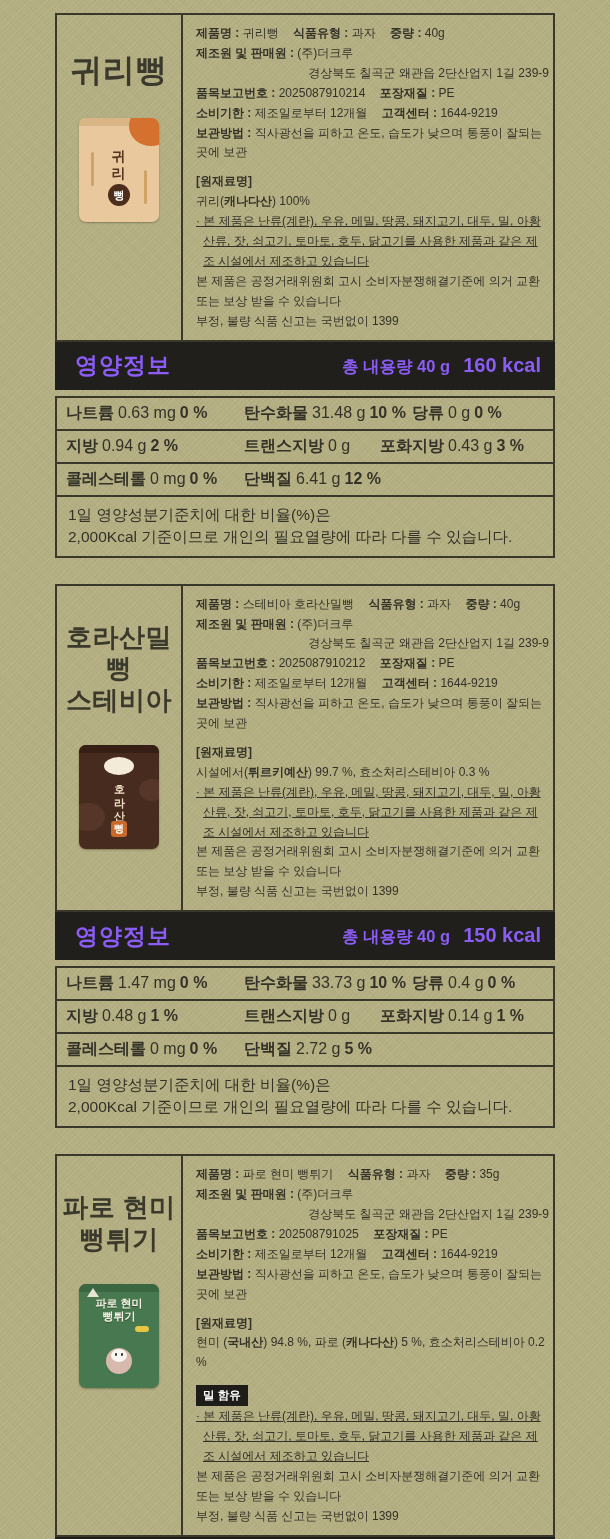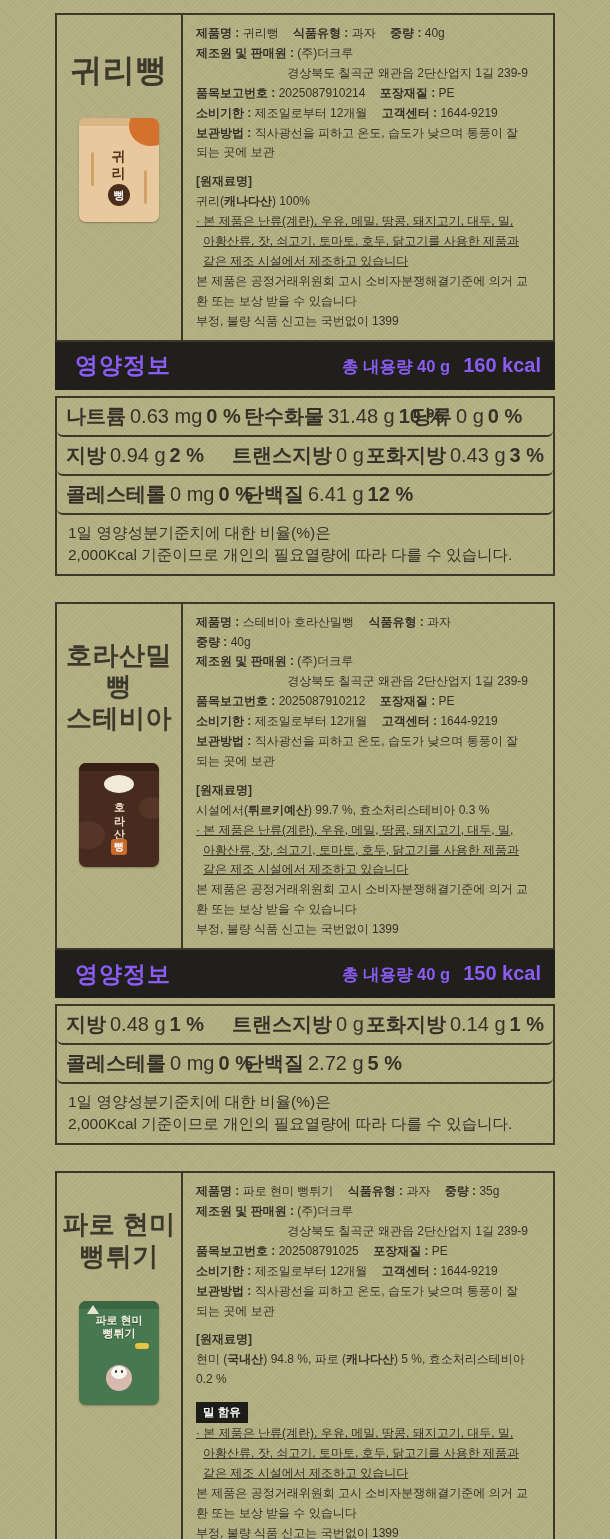--- a/index.html
+++ b/index.html
@@ -19,21 +19,21 @@
   
   .info-box { border:2px solid #3a382a; display:flex; min-height:284px; }
   .left-col {
     width:126px; border-right:2px solid #3a382a;
     display:flex; flex-direction:column; align-items:center;
     padding-top:36px; box-sizing:border-box;
   }
   .p-title { font-weight:bold; text-align:center; line-height:1.22; color:#3b382c; letter-spacing:0.5px; }
   .s0 .p-title { font-size:32px; }
   .s1 .p-title, .s2 .p-title { font-size:26px; }
-  .right-col { flex:1; padding:9px 25px 8px 13px; font-size:12px; line-height:1.66;border-radius:24px; }
+  .right-col { flex:1; padding:9px 4px 8px 13px; font-size:12px; line-height:1.66;border-radius:24px; }
   .lbl { font-weight:bold; }
   .pair { margin-right:11px; white-space:nowrap; }
   .addr { text-align:right; }
   .ing-header { font-weight:bold; margin-top:9px; }
   .hang { padding-left:7px; text-indent:-7px;text-decoration:underline; }
   .wheat-badge {
     display:inline-block; background:#1d1c19; color:#fff;
     font-weight:bold; font-size:11.5px; padding:1px 7px; margin:12px 0 1px 0;
   }
 
@@ -74,21 +74,21 @@
     background:#201f1b; color:#8b5cf6; height:48px;
     display:flex; align-items:center; padding:0 14px 0 20px; box-sizing:border-box;
   }
   .bar-title { font-size:23px; font-weight:bold; letter-spacing:1px; }
   .bar-right { margin-left:auto; display:flex; align-items:baseline; gap:13px; }
   .amount { font-size:16.5px; font-weight:bold; }
   .kcal { font-size:20px; font-weight:bold; }
 
   
   .nutri-table { border:2px solid #3a382a; margin-top:6px; }
-  .n-row { display:flex; align-items:baseline; border-bottom:2px solid #3a382a; padding:5px 9px; font-size:20px;border-radius:6px; }
+  .n-row { display:flex; align-items:baseline; border-bottom:2px solid #3a382a; padding:5px 9px; font-size:16px; }
   .n-row:last-child, .n-foot { border-bottom:none; }
   .n-cell { white-space:nowrap; }
   .n-cell b { font-weight:bold; }
   .n-cell .v { font-weight:normal; margin:0 2px 0 4px; }
   .n-cell .p { font-weight:bold; margin-left:2px; }
   .c1 { width:178px; }
   .c2a { width:168px; }
   .c2b { width:136px; }
   .n-foot { padding:7px 11px 8px 11px; font-size:15.5px; line-height:1.42; }
 </style>
@@ -215,20 +215,25 @@
       </div>
     </div>
     <div class="nutri-bar">
       <span class="bar-title">영양정보</span>
       <span class="bar-right">
         <span class="amount">총 내용량 40 g</span>
         <span class="kcal">150 kcal</span>
       </span>
     </div>
     <div class="nutri-table">
+      <div class="n-row">
+        <span class="n-cell c1"><b>나트륨</b><span class="v">1.47 mg</span><span class="p">0 %</span></span>
+        <span class="n-cell c2a"><b>탄수화물</b><span class="v">33.73 g</span><span class="p">10 %</span></span>
+        <span class="n-cell"><b>당류</b><span class="v">0.4 g</span><span class="p">0 %</span></span>
+      </div>
       <div class="n-row">
         <span class="n-cell c1"><b>지방</b><span class="v">0.48 g</span><span class="p">1 %</span></span>
         <span class="n-cell c2b"><b>트랜스지방</b><span class="v">0 g</span></span>
         <span class="n-cell"><b>포화지방</b><span class="v">0.14 g</span><span class="p">1 %</span></span>
       </div>
       <div class="n-row">
         <span class="n-cell c1"><b>콜레스테롤</b><span class="v">0 mg</span><span class="p">0 %</span></span>
         <span class="n-cell"><b>단백질</b><span class="v">2.72 g</span><span class="p">5 %</span></span>
       </div>
       <div class="n-foot">

